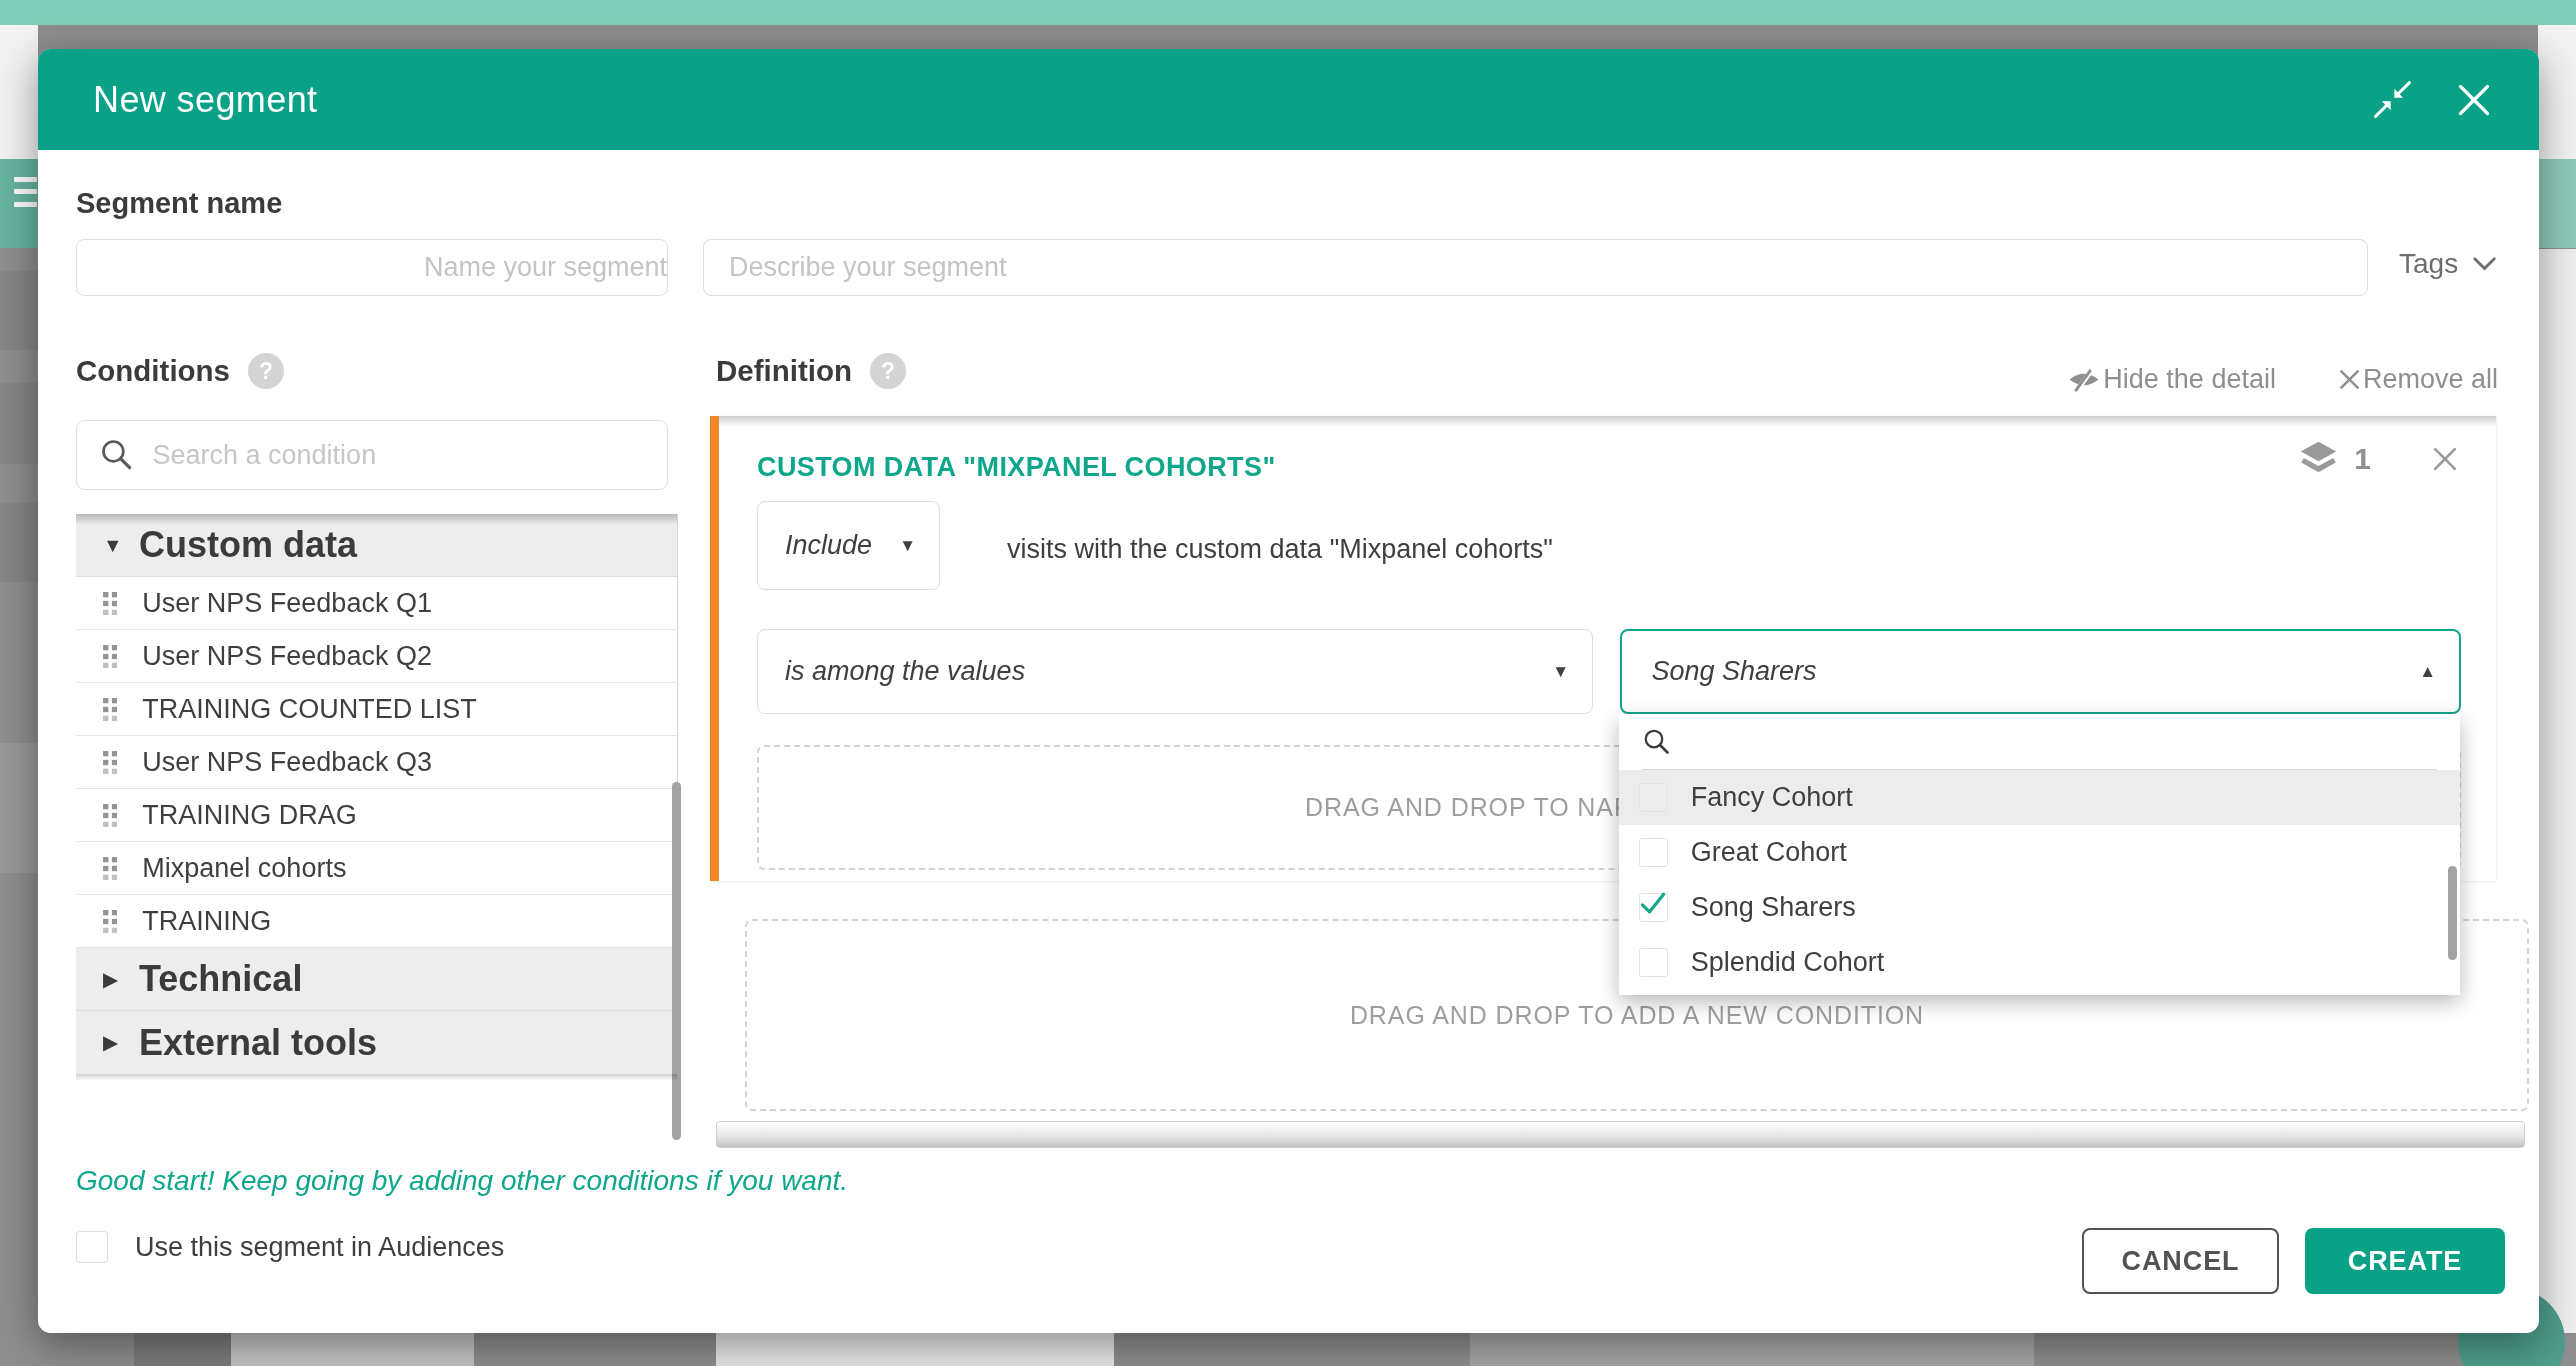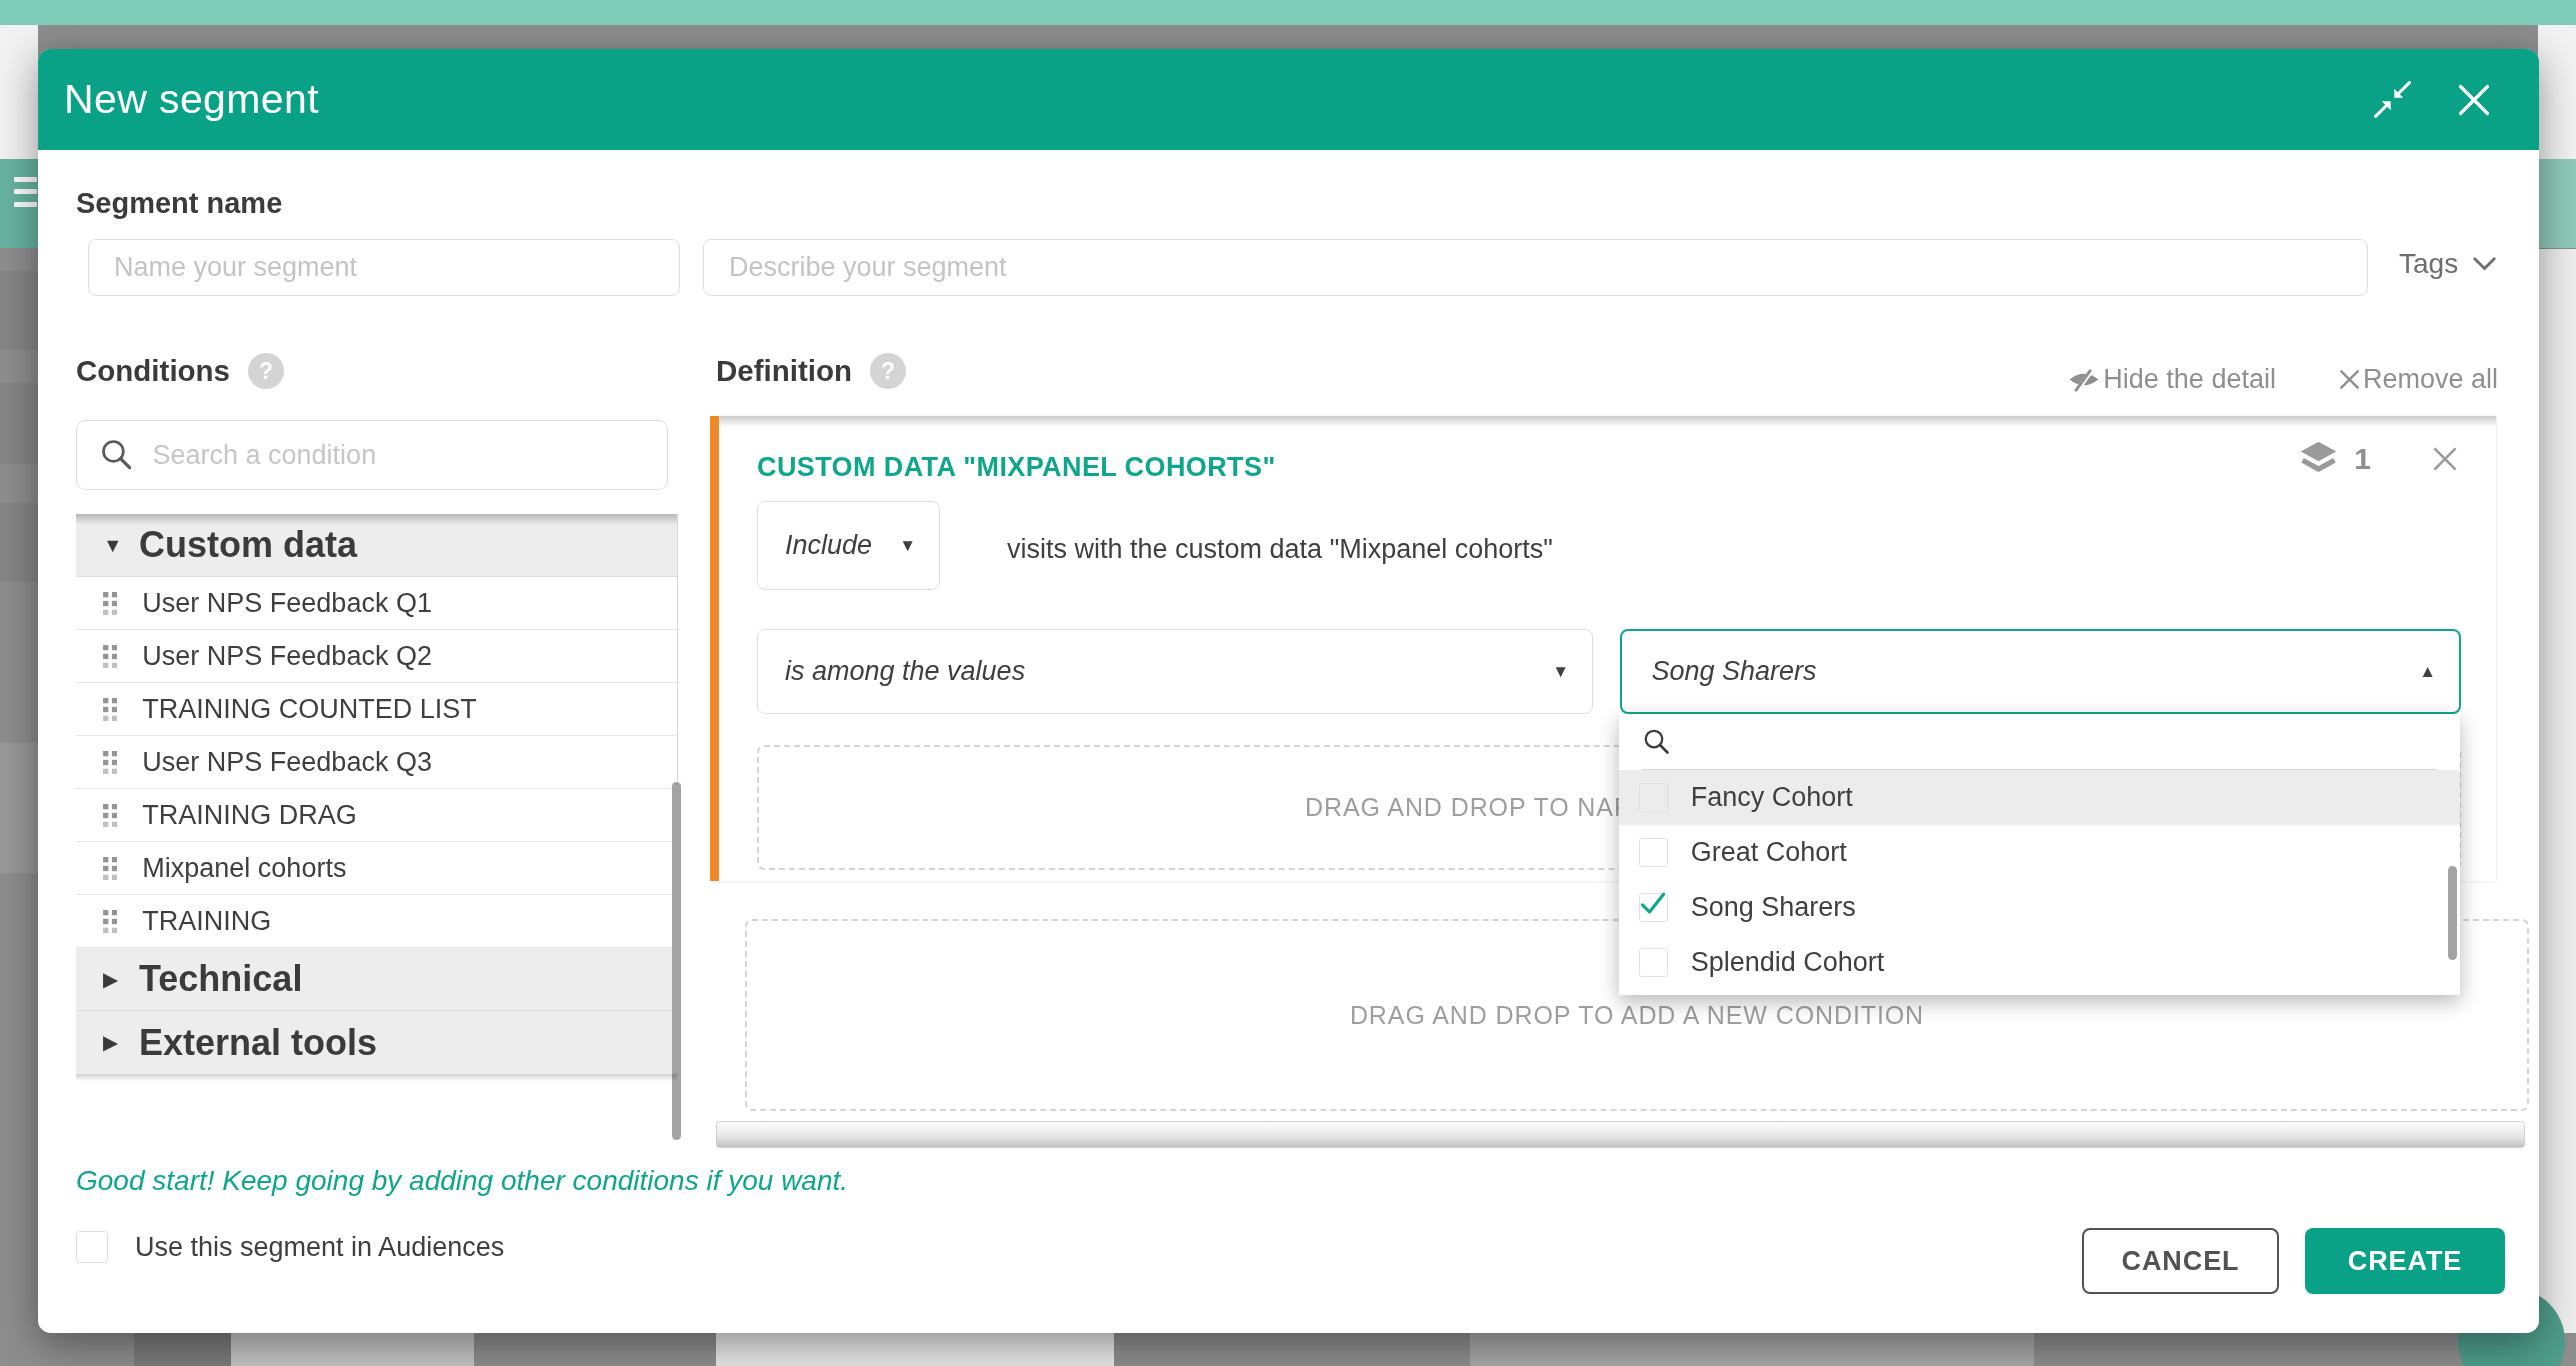--- a/index.html
+++ b/index.html
@@ -28,21 +28,21 @@
 
   
   .modal{
     left:38px;top:49px;width:2501px;height:1284px;background:#fff;
     border-radius:12.5px;box-shadow:0 10.7px 40px rgba(0,0,0,.4);z-index:5;overflow:hidden;
   }
   .modal-header{
     position:absolute;left:0;top:0;width:100%;height:101px;background:#0aa287;
     display:flex;align-items:center;
   }
-  .modal-title{margin-left:26px;font-size:41px;color:#fff;letter-spacing:0.4px;}
+  .modal-title{margin-left:55px;font-size:36px;color:#fff;letter-spacing:0.4px;}
   .header-icons{position:absolute;right:47px;top:0;height:101px;display:flex;align-items:center;gap:43px;}
   .icon-btn{display:flex;align-items:center;justify-content:center;cursor:pointer;}
 
   .field-label{font-size:29px;font-weight:bold;color:#3b3b3b;}
 
   .input{
     position:absolute;height:57px;border:1.8px solid #dedede;border-radius:8px;
     font-size:27px;color:#3f3f3f;padding:0 0 0 25px;box-sizing:border-box;outline:none;background:#fff;
   }
   .input::placeholder{color:#c4c4c4;}
@@ -175,21 +175,21 @@
       <span class="icon-btn">
         <svg width="36" height="36" viewBox="0 0 40 40">
           <line x1="5" y1="5" x2="35" y2="35" stroke="#fff" stroke-width="3.6" stroke-linecap="round"></line>
           <line x1="35" y1="5" x2="5" y2="35" stroke="#fff" stroke-width="3.6" stroke-linecap="round"></line>
         </svg>
       </span>
     </div>
   </div>
 
   <div class="abs field-label" style="left:38px;top:138px">Segment name</div>
-  <input class="input" style="left: 50px; top: 190px; width: 592px;" placeholder="Name your segment">
+  <input class="input" style="left: 38px; top: 190px; width: 592px; text-align: right;" placeholder="Name your segment">
   <input class="input" style="left: 665px; top: 190px; width: 1665px;" placeholder="Describe your segment">
   <div class="tags">
     <span>Tags</span>
     <svg width="25" height="16" viewBox="0 0 28 18">
       <polyline points="3,3 14,14 25,3" stroke="#6e6e6e" stroke-width="3.2" fill="none" stroke-linecap="round"></polyline>
     </svg>
   </div>
 
   <div class="section-title" style="left:38px;top:304px">
     <span class="field-label" style="font-size:29.5px">Conditions</span>

